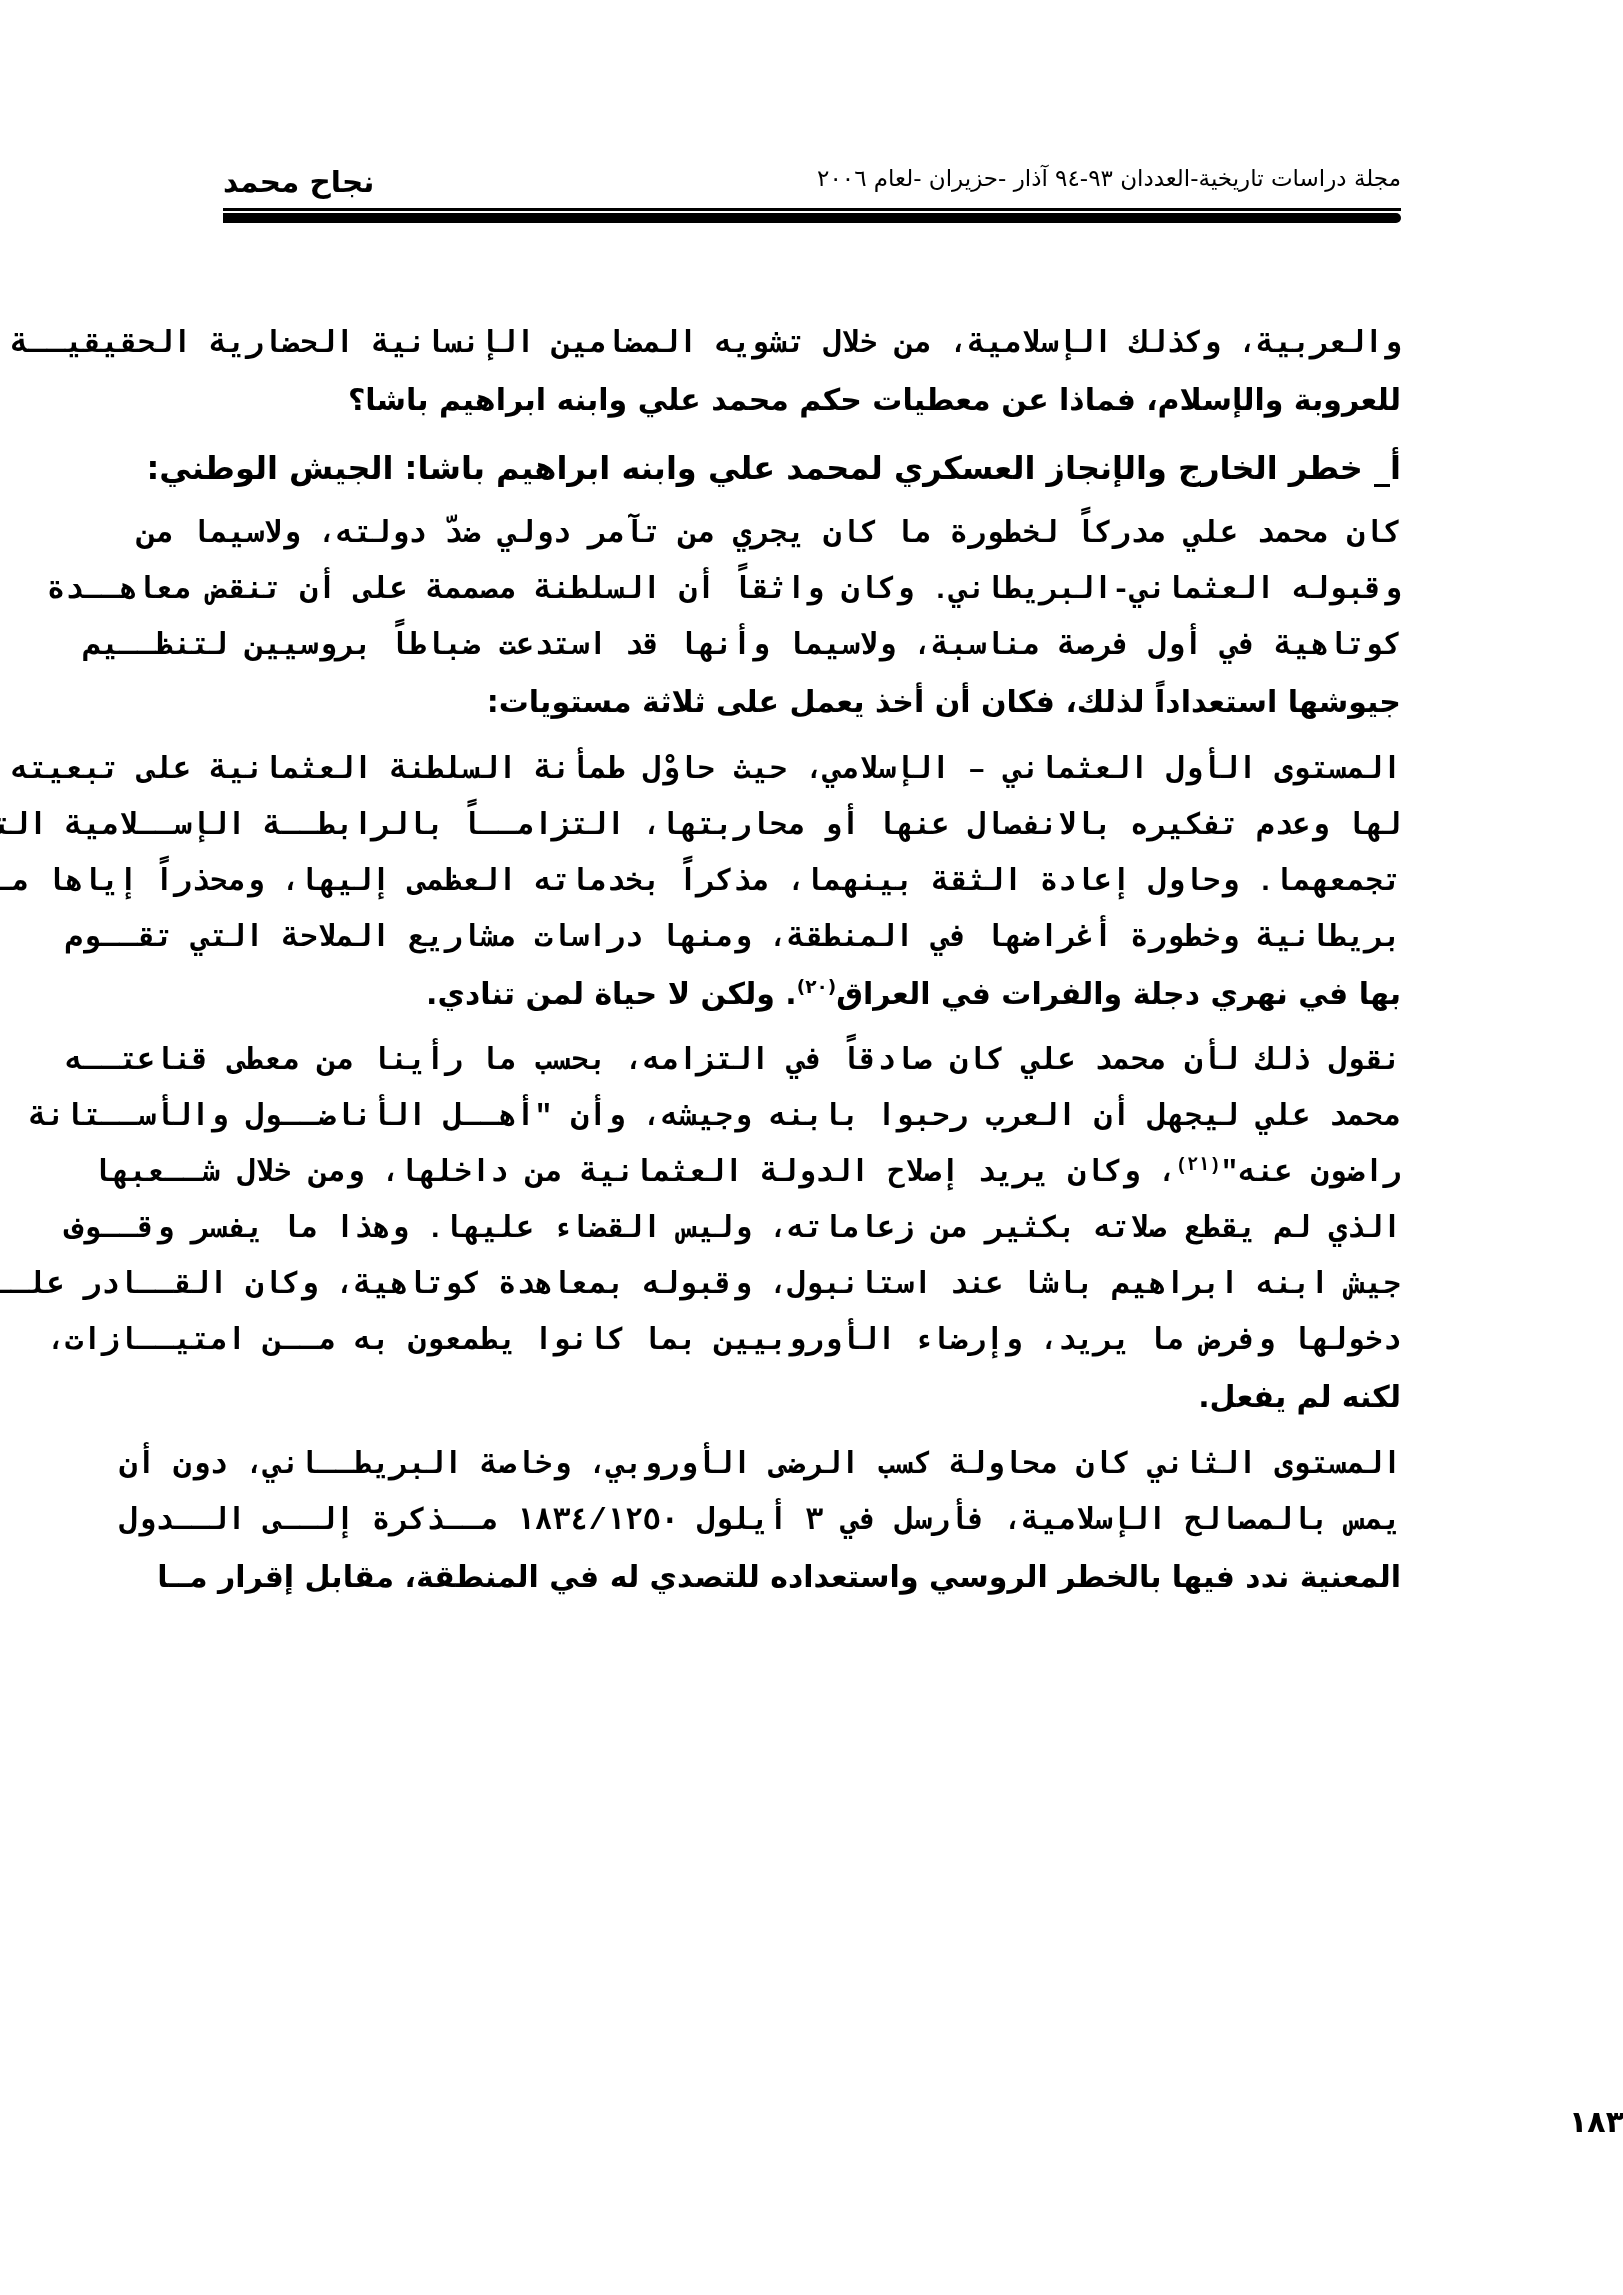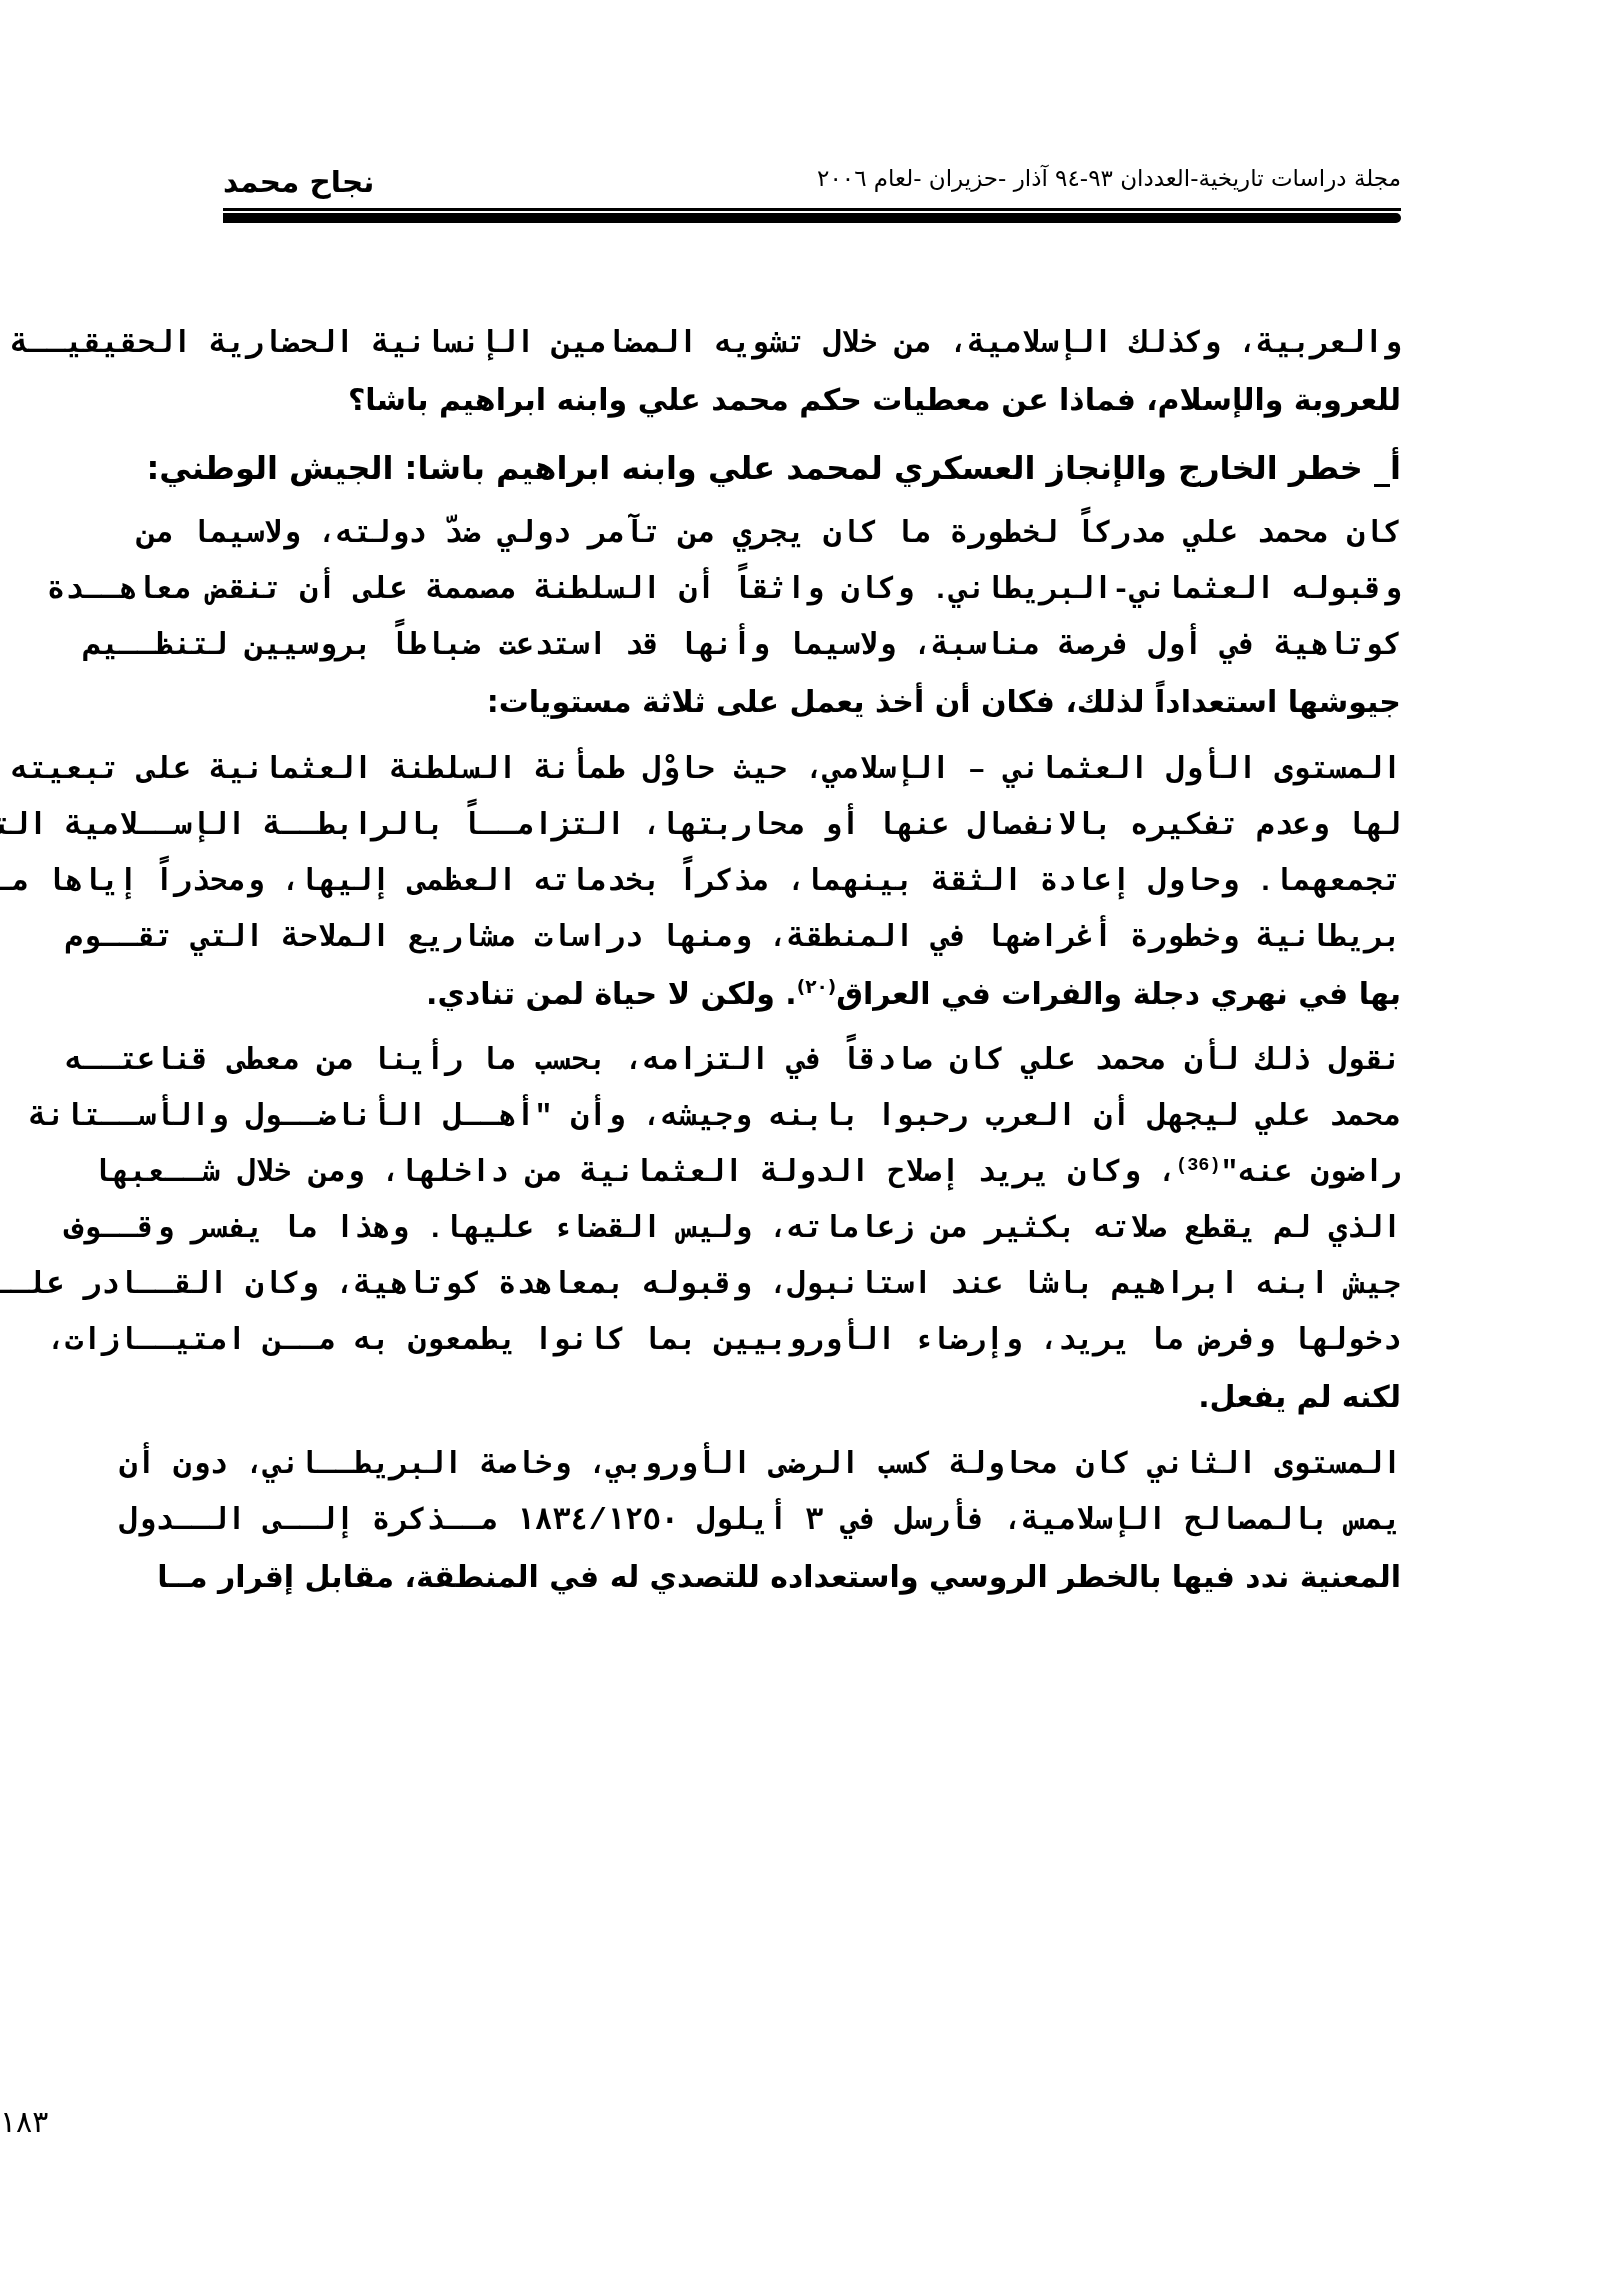--- a/index.html
+++ b/index.html
@@ -101,23 +101,23 @@
     sup {
       font-size: 18.5px;
       line-height: 0;
       vertical-align: super;
     }
     .page-number {
       position: absolute;
       left: 0;
       width: 1624px;
       top: 2104px;
-      text-align: left;
+      text-align: right;
       font-size: 30px;
-      font-weight: normal;
+      font-weight: bold;
       direction: rtl;
     }
   </style>
 </head>
 <body>
 
 <div class="page">
 
   <div class="header">
     <span class="header-journal">مجلة دراسات تاريخية-العددان ٩٣-٩٤ آذار -حزيران -لعام ٢٠٠٦</span>
@@ -146,21 +146,21 @@
       <div class="para">
         <span class="line justify">المستوى الأول العثماني – الإسلامي، حيث حاوْل طمأنة السلطنة العثمانية على تبعيته</span>
         <span class="line justify">لها وعدم تفكيره بالانفصال عنها أو محاربتها، التزامــاً بالرابطــة الإســلامية التــي</span>
         <span class="line justify">تجمعهما. وحاول إعادة الثقة بينهما، مذكراً بخدماته العظمى إليها، ومحذراً إياها مــن</span>
         <span class="line justify">بريطانية وخطورة أغراضها في المنطقة، ومنها دراسات مشاريع الملاحة التي تقــوم</span>
         <span class="line">بها في نهري دجلة والفرات في العراق<sup>(٢٠)</sup>. ولكن لا حياة لمن تنادي.</span>
       </div>
       <div class="para">
         <span class="line justify">نقول ذلك لأن محمد علي كان صادقاً في التزامه، بحسب ما رأينا من معطى قناعتــه</span>
         <span class="line justify">محمد علي ليجهل أن العرب رحبوا بابنه وجيشه، وأن "أهــل الأناضــول والأســتانة</span>
-        <span class="line justify">راضون عنه"<sup>(36)</sup>، وكان يريد إصلاح الدولة العثمانية من داخلها، ومن خلال شــعبها</span>
+        <span class="line justify">راضون عنه"<sup>(٢١)</sup>، وكان يريد إصلاح الدولة العثمانية من داخلها، ومن خلال شــعبها</span>
         <span class="line justify">الذي لم يقطع صلاته بكثير من زعاماته، وليس القضاء عليها. وهذا ما يفسر وقــوف</span>
         <span class="line justify">جيش ابنه ابراهيم باشا عند استانبول، وقبوله بمعاهدة كوتاهية، وكان القــادر علــى</span>
         <span class="line justify">دخولها وفرض ما يريد، وإرضاء الأوروبيين بما كانوا يطمعون به مــن امتيــازات،</span>
         <span class="line">لكنه لم يفعل.</span>
       </div>
       <div class="para">
         <span class="line justify">المستوى الثاني كان محاولة كسب الرضى الأوروبي، وخاصة البريطــاني، دون أن</span>
         <span class="line justify">يمس بالمصالح الإسلامية، فأرسل في ٣ أيلول ١٨٣٤/١٢٥٠ مــذكرة إلــى الــدول</span>
         <span class="line">المعنية ندد فيها بالخطر الروسي واستعداده للتصدي له في المنطقة، مقابل إقرار مــا</span>
       </div>

